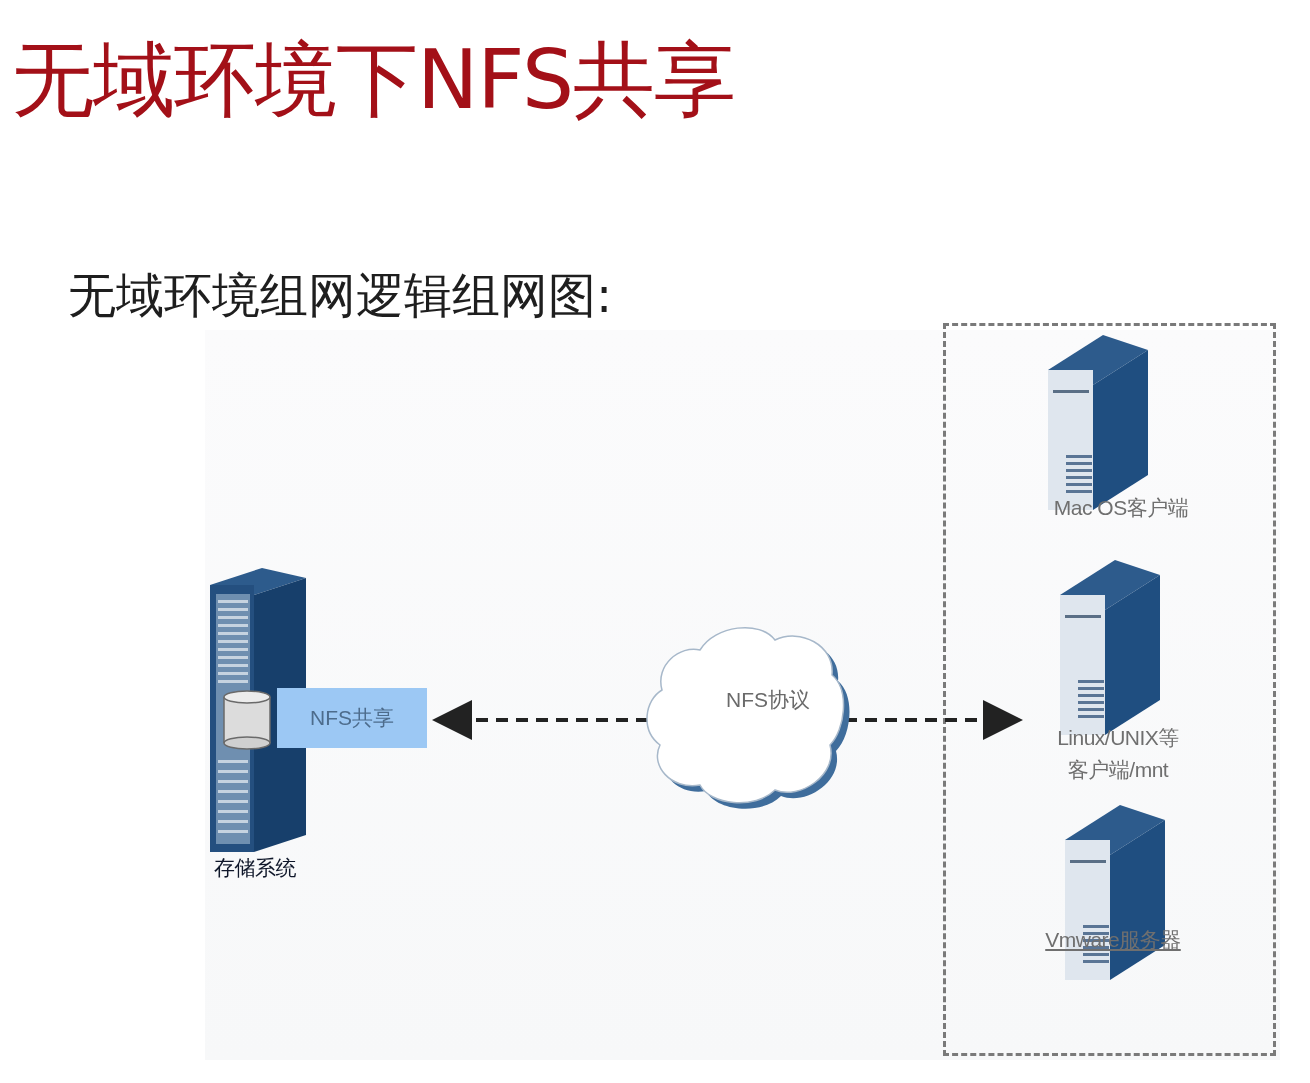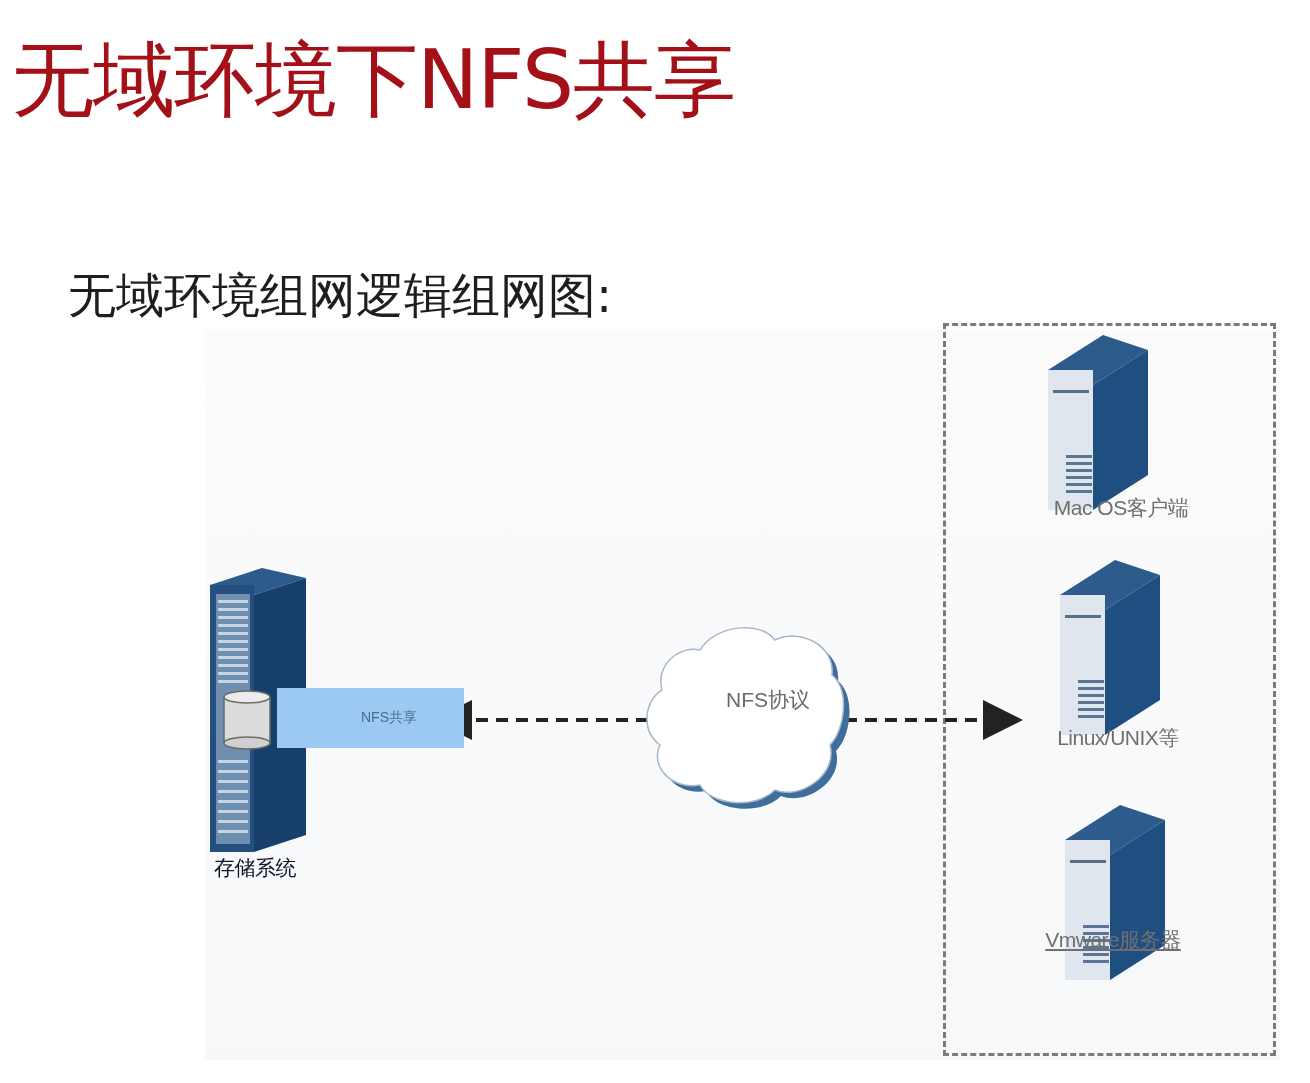--- a/index.html
+++ b/index.html
@@ -29,22 +29,22 @@
     svg.diagram { position: absolute; left: 0; top: 0; }
     .label {
       position: absolute; text-align: center; color: #6f6f6f;
       font-family: "Liberation Sans", sans-serif; font-size: 21px; line-height: 32px;
       letter-spacing: -0.5px; white-space: nowrap;
     }
     .storage-label { left: 190px; top: 852px; width: 130px; color: #0f172a; }
     .nfs-share {
       position: absolute; left: 277px; top: 688px; width: 150px; height: 60px;
       background: #9cc8f4; color: #4d6c8c;
-      font-family: "Liberation Sans", sans-serif; font-size: 14px;
-      display: flex; align-items: center; justify-content: center; padding-left: 37px;
+      font-family: "Liberation Sans", sans-serif; font-size: 21px;
+      display: flex; align-items: center; justify-content: center;
     }
     .cloud-label {
       position: absolute; left: 680px; top: 686px; width: 130px; text-align: right;
       color: #6a6a6a; font-family: "Liberation Sans", sans-serif; font-size: 21px;
     }
     .client-label { width: 230px; }
   </style>
 </head>
 <body>
 
@@ -154,16 +154,17 @@
 
 <div class="nfs-share">NFS共享</div>
 <div class="label storage-label">存储系统</div>
 <div class="cloud-label">NFS协议</div>
 
 <div class="label client-label" style="left:1006px; top:492px;">
   <div>Mac OS客户端</div>
 </div>
 <div class="label client-label" style="left:1003px; top:722px;">
   <div>Linux/UNIX等</div>
+  <div>客户端/mnt</div>
 </div>
 <div class="label client-label" style="left:998px; top:924px;text-decoration:underline;">
   <div>Vmware服务器</div>
 </div>
 
 </body></html>

